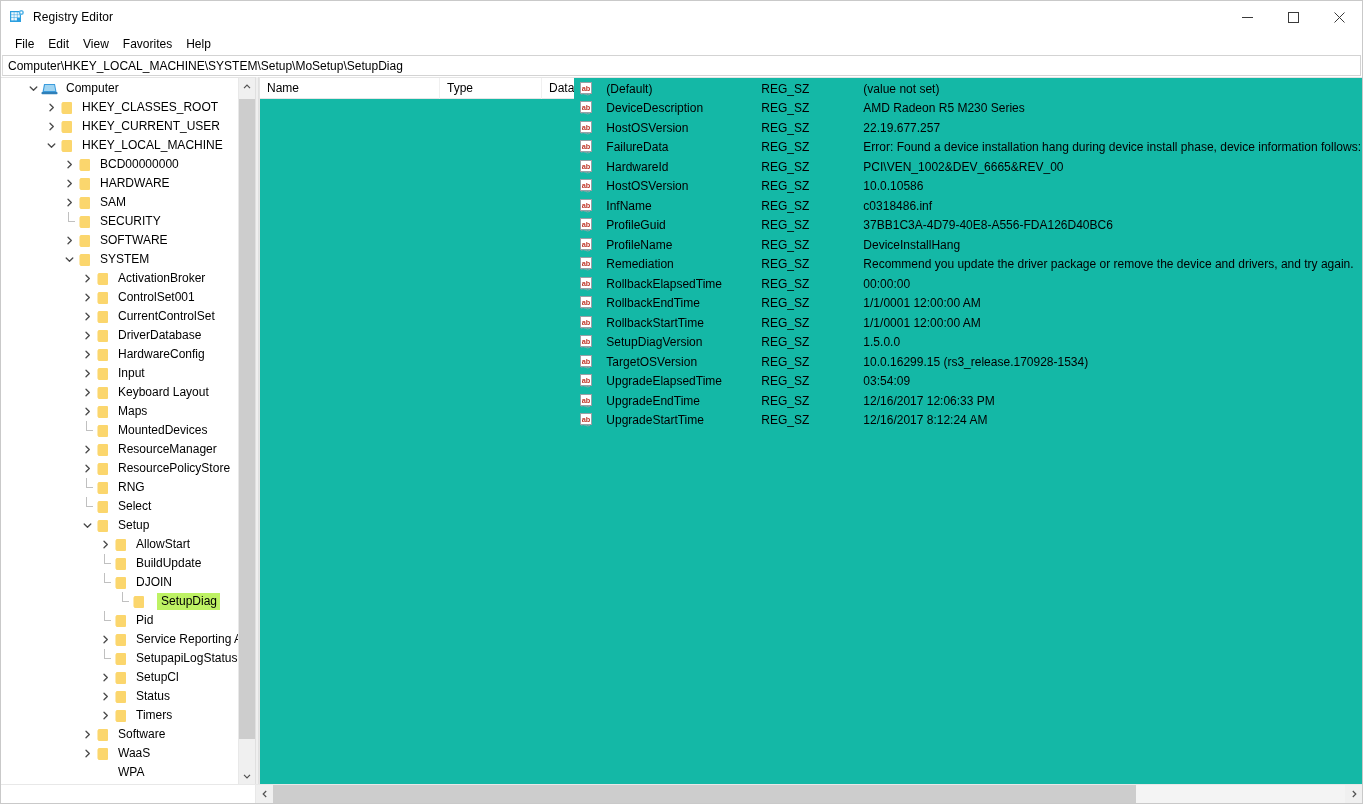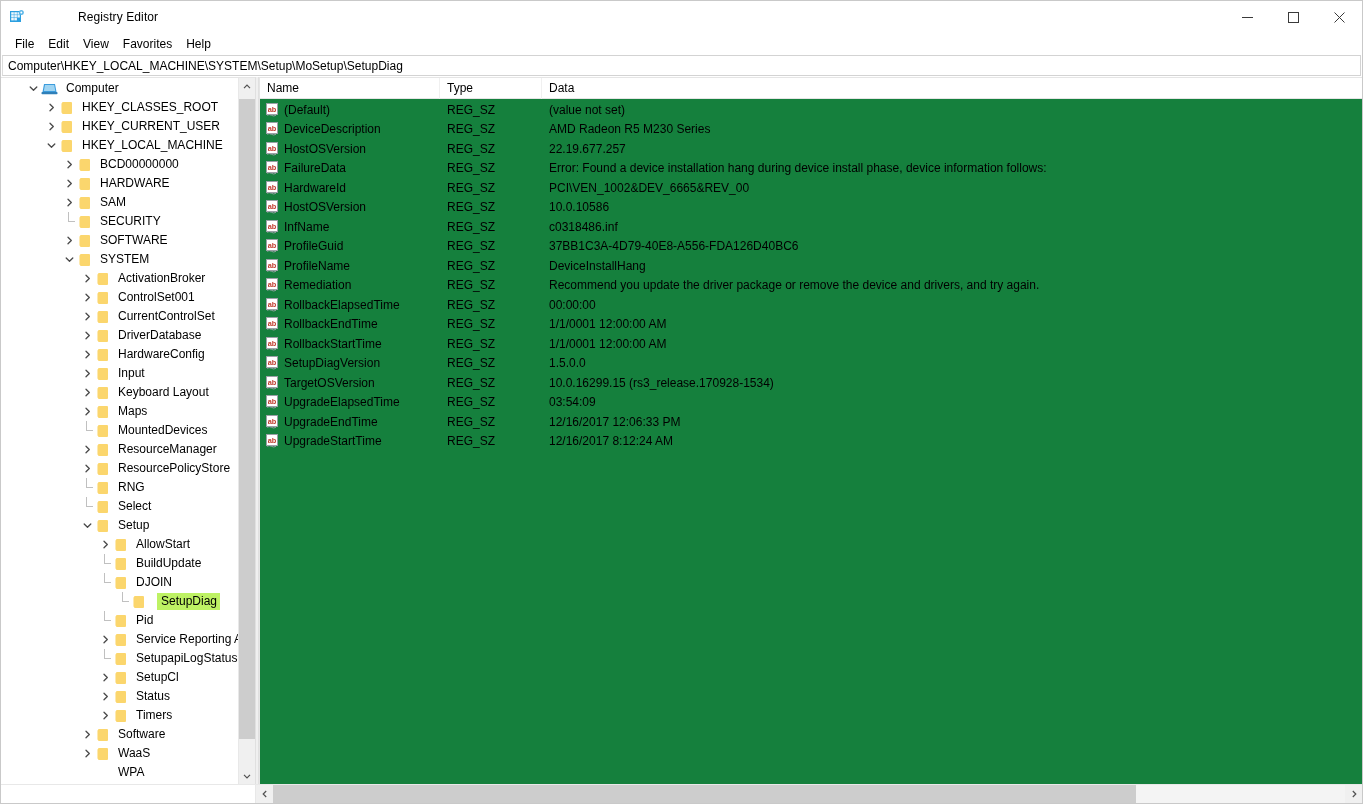--- a/index.html
+++ b/index.html
@@ -26,21 +26,20 @@
     background: #ffffff;
   }
   .title-icon {
     width: 16px; height: 16px;
     margin-left: 8px; margin-right: 8px;
     position: relative; flex: none;
   }
   .title-text {
     font-size: 12px; color: #000000;
     letter-spacing: 0.1px;
-    margin-left: 45px;
   }
   .win-controls {
     margin-left: auto; display: flex; height: 32px;
   }
   .win-btn {
     width: 46px; height: 32px;
     display: flex; align-items: center; justify-content: center;
     color: #3a3a3a; font-size: 12px;
   }
 
@@ -174,23 +173,23 @@
     width: 4px; min-width: 4px;
     background: #f0f0f0;
     border-left: 1px solid #e0e0e0;
     border-right: 1px solid #e0e0e0;
     cursor: col-resize;
   }
 
   
   .list-pane {
     flex: 1;
-    display: flex; flex-direction: column;
+    display: flex; flex-direction: row;
     min-width: 0;
-    background: #15803d;
+    background: #14b8a6;
     border-top: 1px solid #e5e5e5;
     border-left: 1px solid #e5e5e5;
     justify-content: center;
   }
   .list-header {
     height: 21px; min-height: 21px;
     display: flex; align-items: center;
     background: #ffffff;
     border-bottom: 1px solid #e5e5e5;
     font-size: 12px; color: #000000;
@@ -219,21 +218,21 @@
     overflow: hidden; white-space: nowrap;
     display: flex; align-items: center;
     height: 19.5px;
   }
   .cell.name { width: 180px; min-width: 180px; padding-left: 5px; }
   .cell.type { width: 102px; min-width: 102px; padding-left: 7px; }
   .cell.data { flex: 1; padding-left: 7px; }
 
   .sz-icon {
     width: 15px; height: 14px; flex: none;
-    margin-right: 4px; position: relative;
+    margin-right: 12px; position: relative;
   }
 
   
   .hscroll-wrap {
     height: 19px; min-height: 19px;
     display: flex;
     background: #ffffff;
     border-top: 1px solid #e8e8e8;
   }
   .hscroll-spacer {

